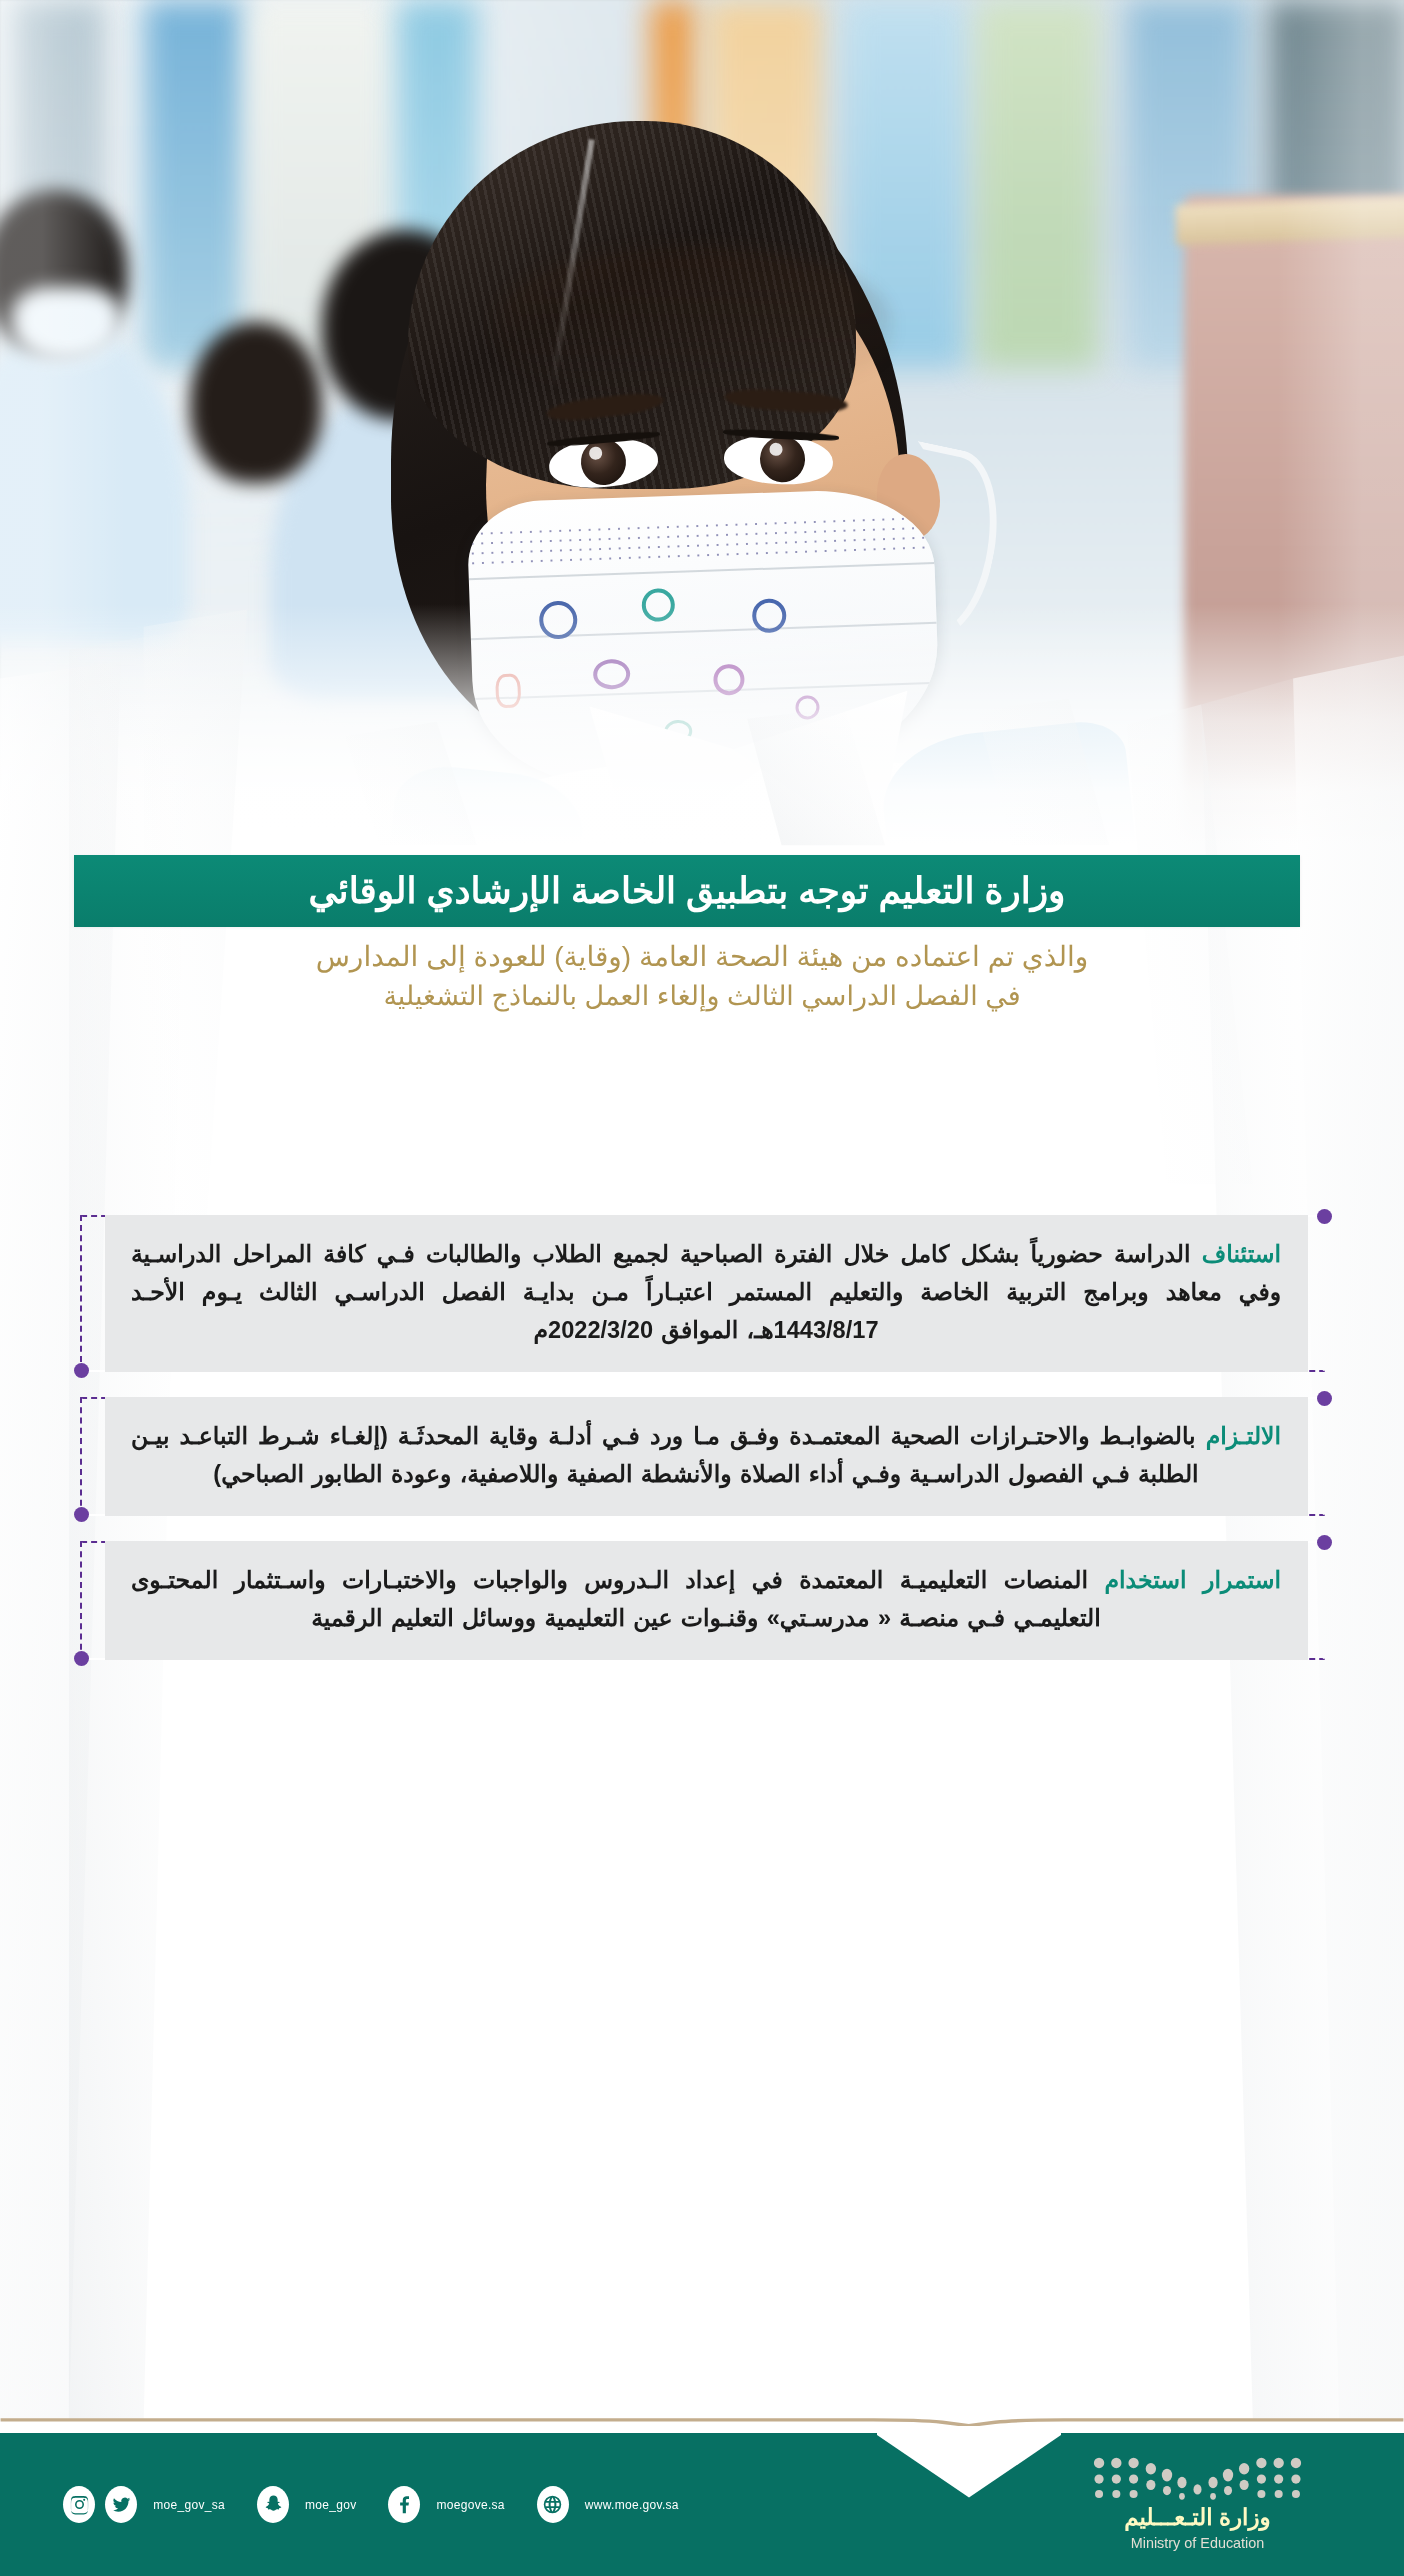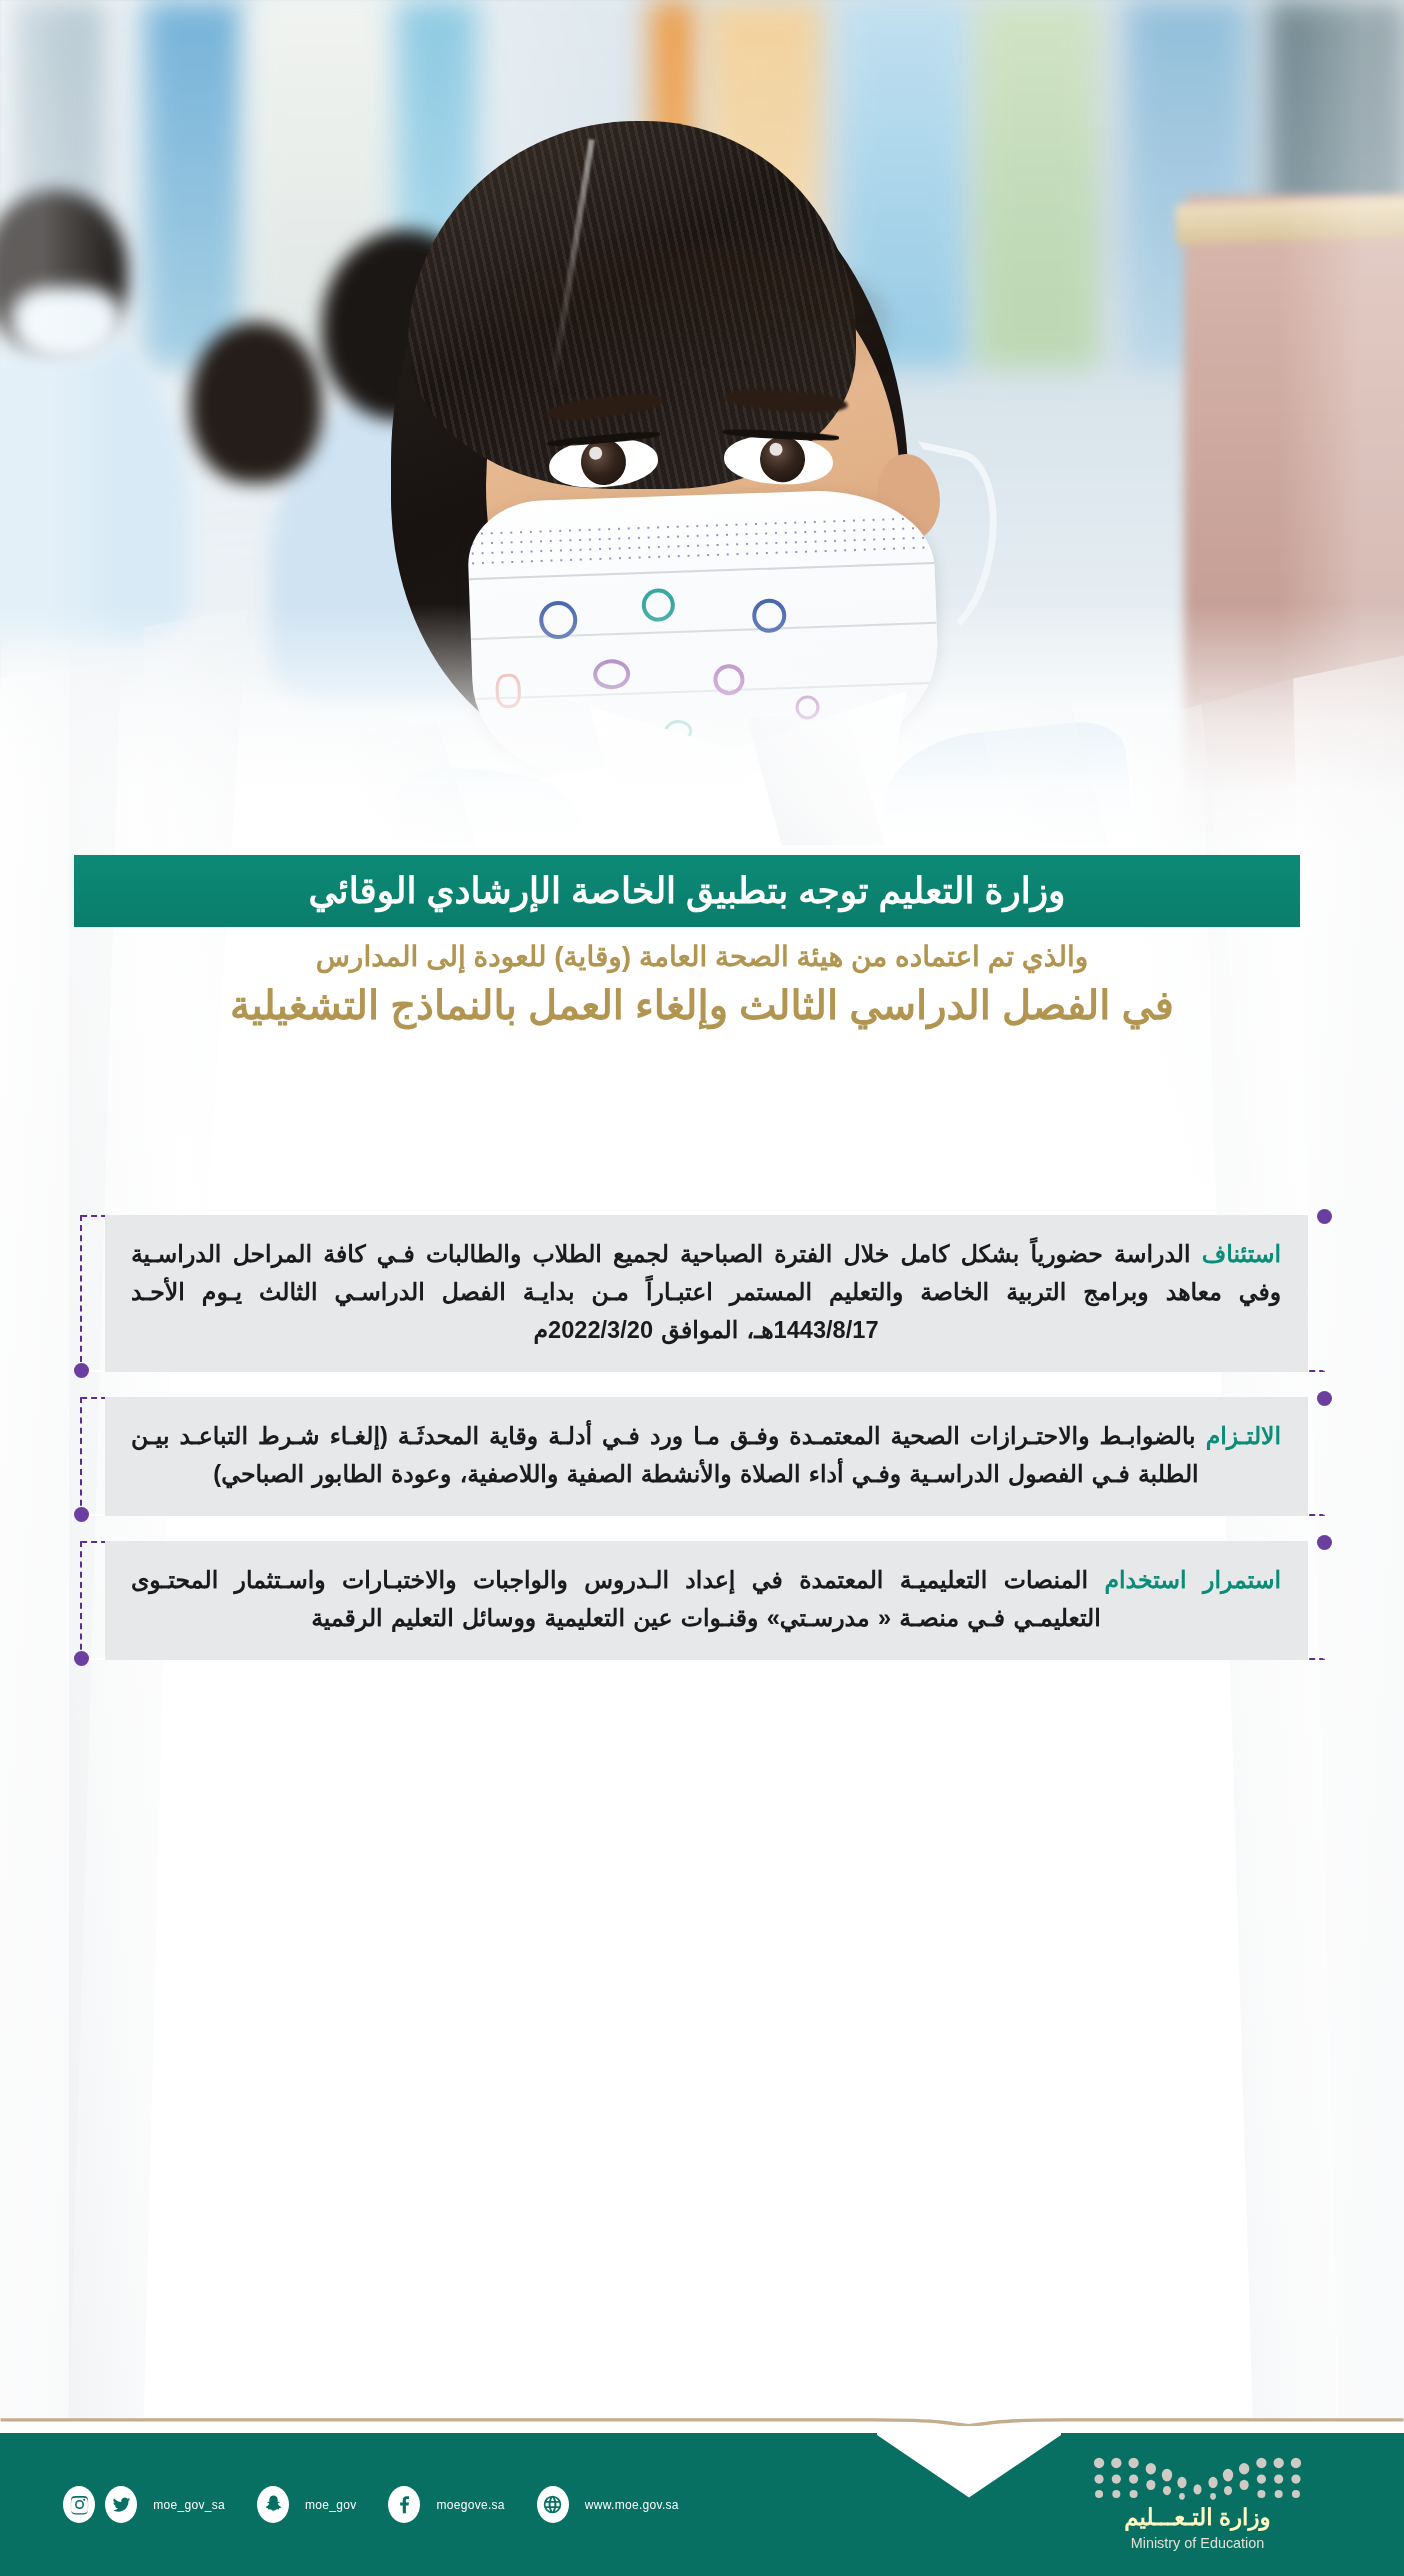--- a/index.html
+++ b/index.html
@@ -185,23 +185,23 @@
     display:flex; align-items:center; justify-content:center; z-index:10;
     box-shadow:0 1.1px 3.4px rgba(0,0,0,.08);
   }
   .banner-title {
     color:#ffffff; font-size:36px; font-weight:bold; letter-spacing:-0.6px;
     white-space:nowrap; line-height:1;
   }
 
   
   .subtitle { position:absolute; left:0; top:937px; width:1404px; text-align:center; z-index:10; }
-  .sub-line { color:#b19551; font-weight:bold; line-height:1.42; white-space:nowrap; }
+  .sub-line { color:#b19551; font-weight:normal; line-height:1.42; white-space:nowrap; }
   .sub-line-1 { font-size:28px; }
-  .sub-line-2 { font-size:40px; }
+  .sub-line-2 { font-size:27px; }
 
   
   .cards { position:absolute; left:0; top:1190px; width:1404px; z-index:10; }
   .card-wrap { position:relative; margin:0 auto 8.6px; width:1245px; }
 
   .bracket {
     position:absolute; inset:0;
     border:2.3px dashed #5b2d91; border-right:none;
     border-radius:1.1px;
   }

